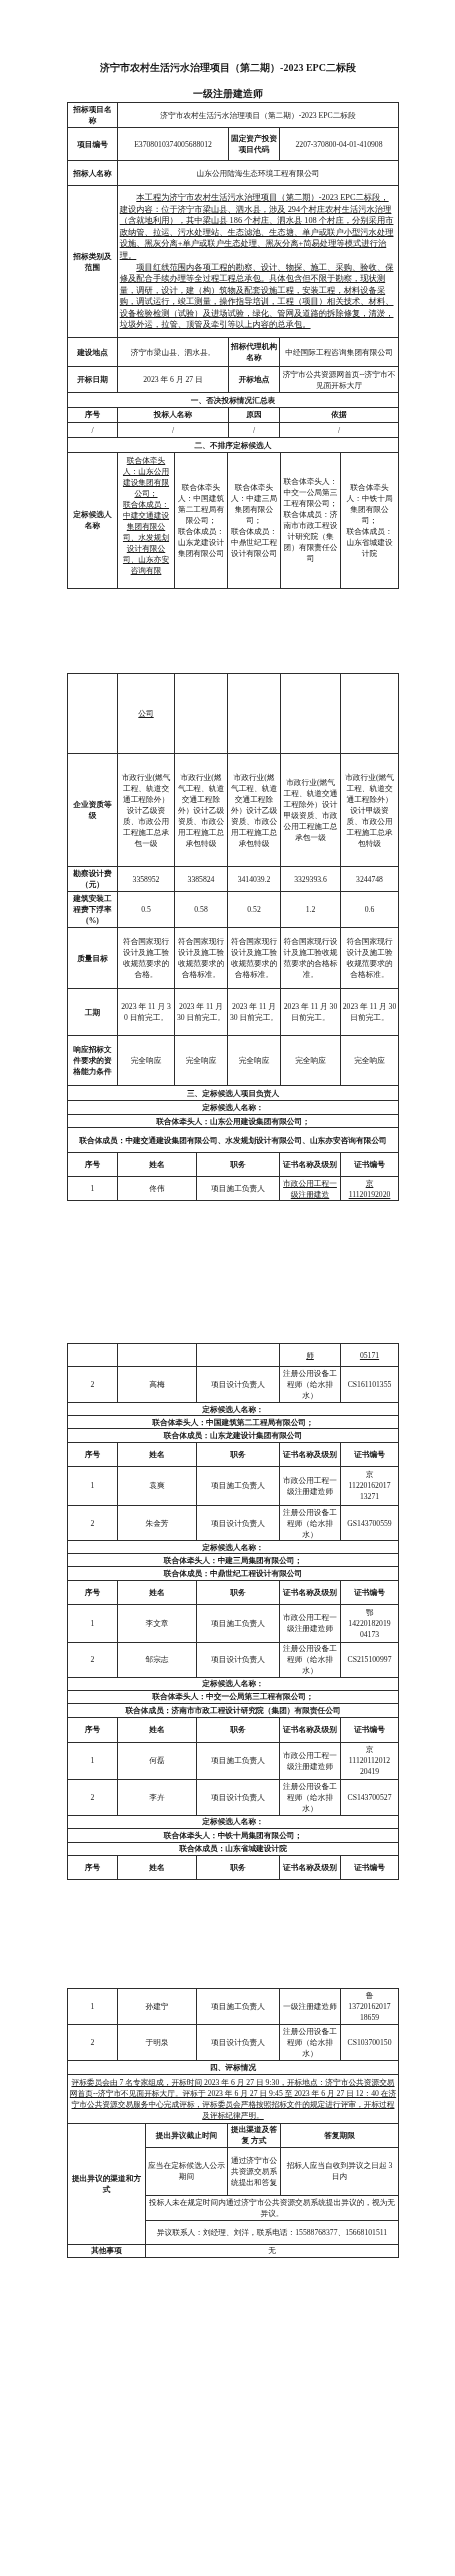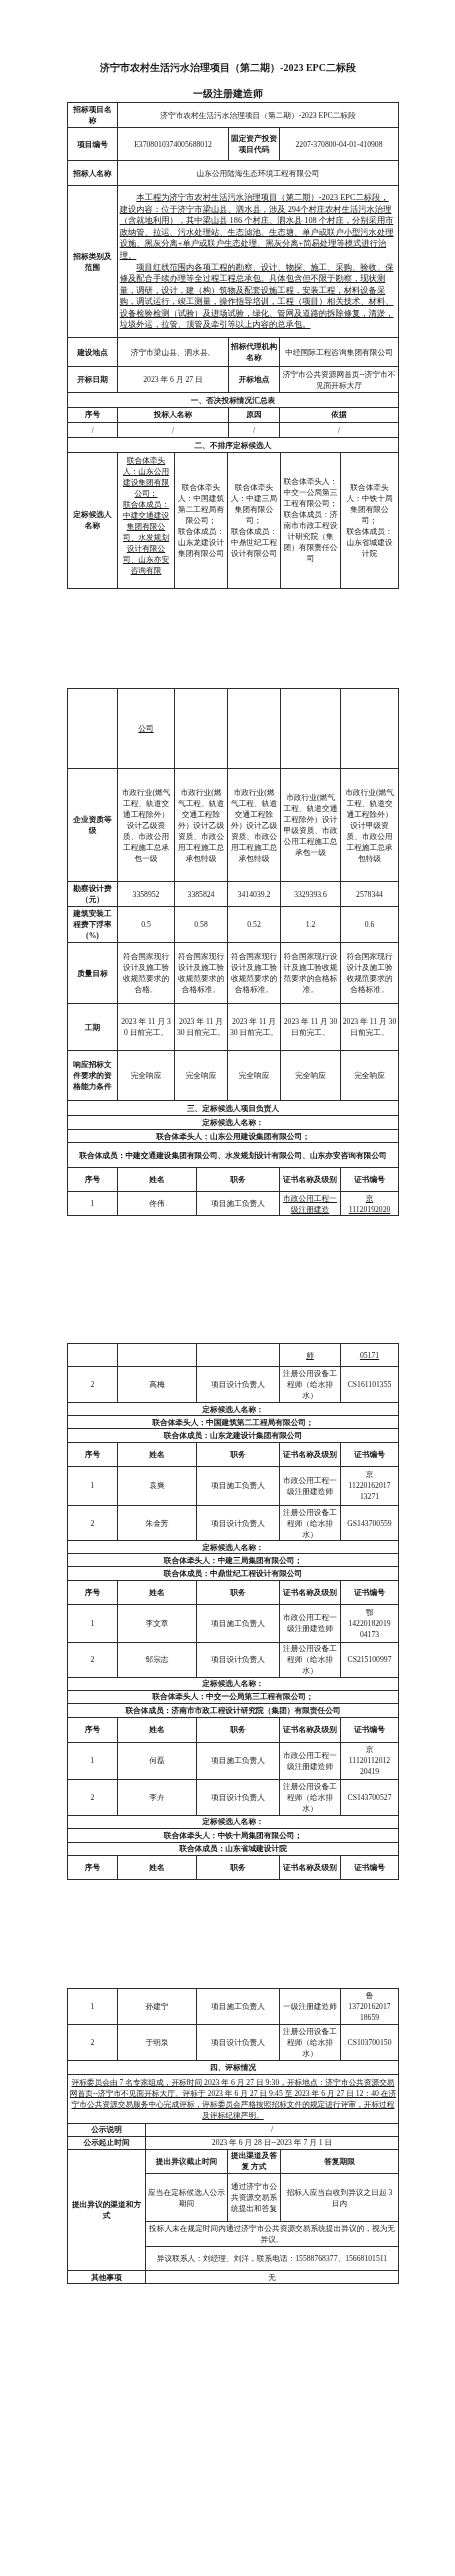--- a/index.html
+++ b/index.html
@@ -114,21 +114,21 @@
 联合体成员：中鼎世纪工程设计有限公司</td>
       <td class="cand">联合体牵头人：中交一公局第三工程有限公司；
 联合体成员：济南市市政工程设计研究院（集团）有限责任公司</td>
       <td class="cand">联合体牵头人：中铁十局集团有限公司；
 联合体成员：山东省城建设计院</td>
     </tr>
   </tbody>
     </table>
 </div>
 
-<div class="page" style="top:688px;">
+<div class="page" style="top:673px;">
   <table class="t">
     <colgroup>
         <col style="width:50px">
         <col style="width:57px">
         <col style="width:53px">
         <col style="width:53px">
         <col style="width:60px">
         <col style="width:58px">
       </colgroup>
     <tbody>
@@ -147,21 +147,21 @@
       <td class="qual">市政行业(燃气工程、轨道交通工程除外）设计乙级资质、市政公用工程施工总承包特级</td>
       <td class="qual">市政行业(燃气工程、轨道交通工程除外）设计甲级资质、市政公用工程施工总承包一级</td>
       <td class="qual">市政行业(燃气工程、轨道交通工程除外）设计甲级资质、市政公用工程施工总承包特级</td>
     </tr>
     <tr style="height:25px">
       <td class="lbl">勘察设计费（元）</td>
       <td>3358952</td>
       <td>3385824</td>
       <td>3414039.2</td>
       <td>3329393.6</td>
-      <td>2578344</td>
+      <td>3244748</td>
     </tr>
     <tr style="height:36px">
       <td class="lbl">建筑安装工程费下浮率(%)</td>
       <td>0.5</td>
       <td>0.58</td>
       <td>0.52</td>
       <td>1.2</td>
       <td>0.6</td>
     </tr>
     <tr style="height:61px">
@@ -495,36 +495,20 @@
     <tbody>
         <tr style="height:13.8px">
           <td class="sec">四、评标情况</td>
         </tr>
     <tr style="height:49px">
           <td class="left top note">评标委员会由 7 名专家组成，开标时间 2023 年 6 月 27 日 9:30，开标地点：济宁市公共资源交易网首页--济宁市不见面开标大厅。评标于 2023 年 6 月 27 日 9:45 至 2023 年 6 月 27 日 12：40 在济宁市公共资源交易服务中心完成评标，评标委员会严格按照招标文件的规定进行评审，开标过程及评标纪律严明。</td>
         </tr>
   </tbody>
     </table>
 
-  <table class="t">
-    <colgroup>
-        <col style="width:78px">
-        <col style="width:253px">
-      </colgroup>
-    <tbody>
-        <tr style="height:12.7px">
-      <td class="lbl">公示说明</td>
-      <td>/</td>
-    </tr>
-    <tr style="height:12.7px">
-      <td class="lbl">公示起止时间</td>
-      <td>2023 年 6 月 28 日--2023 年 7 月 1 日</td>
-    </tr>
-  </tbody>
-    </table>
 
   <table class="t">
     <colgroup>
         <col style="width:78px">
         <col style="width:82px">
         <col style="width:53px">
         <col style="width:118px">
       </colgroup>
     <tbody>
         <tr style="height:24px">

